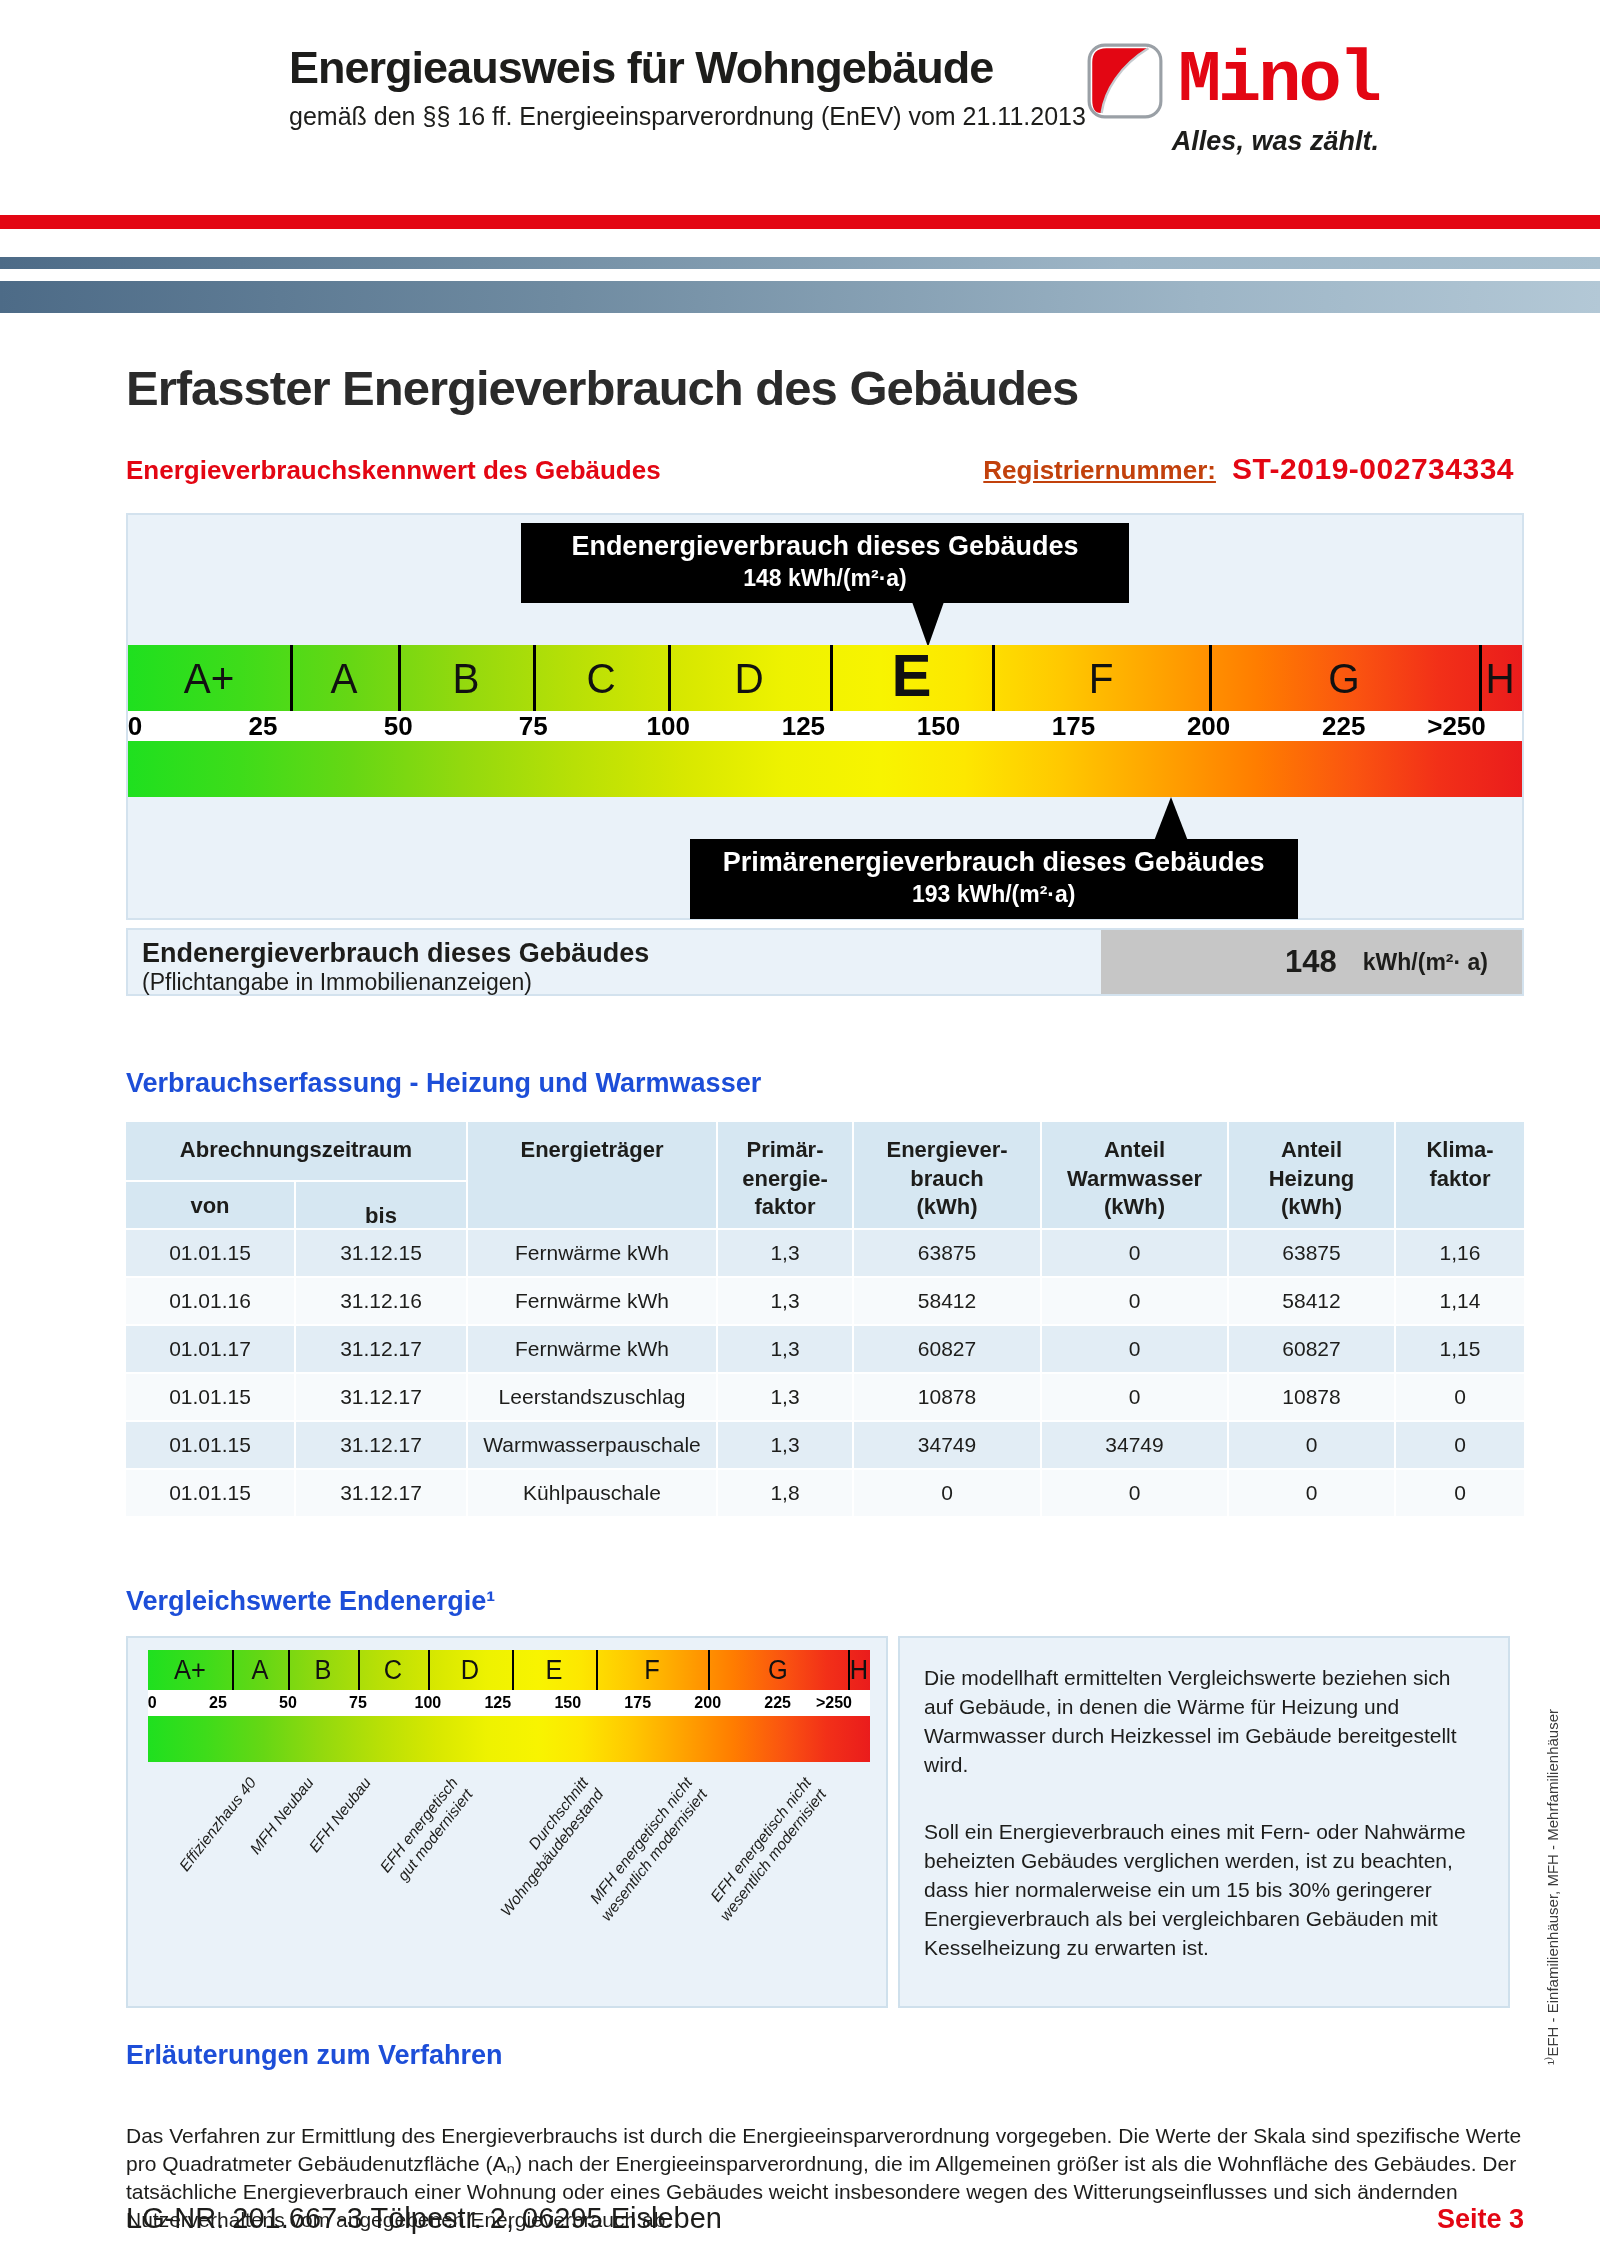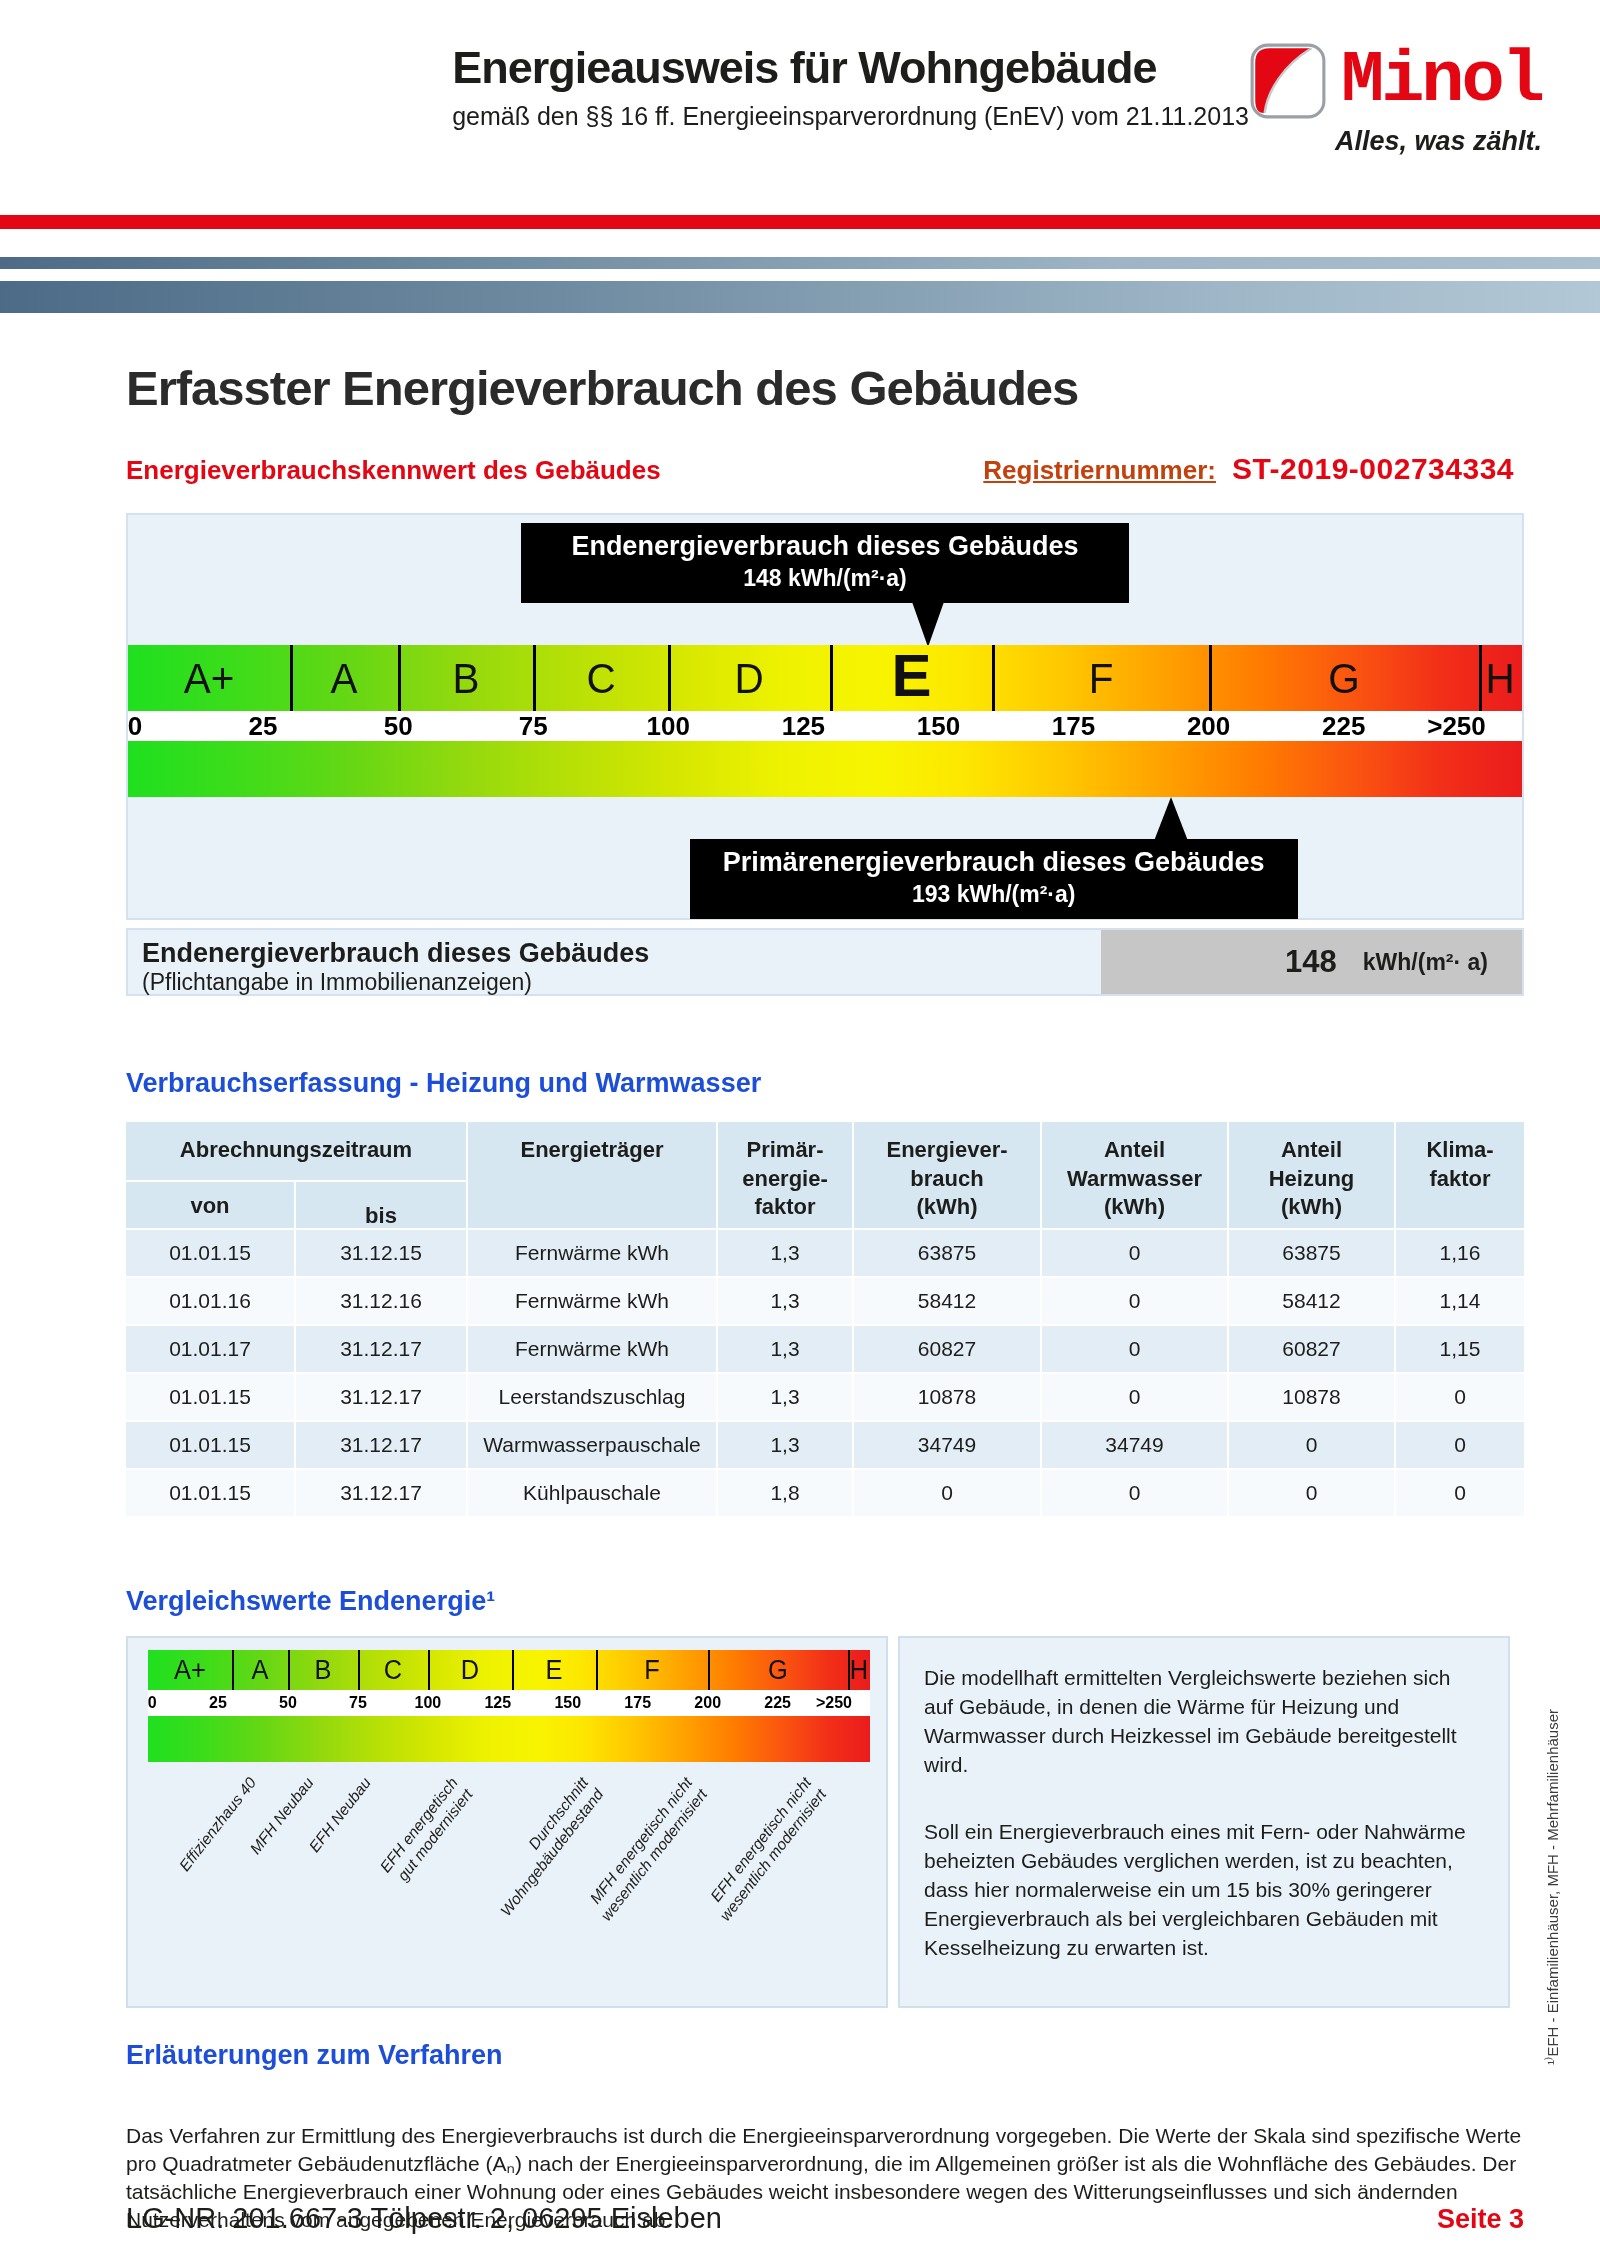--- a/index.html
+++ b/index.html
@@ -1,21 +1,21 @@
 <!DOCTYPE html>
 <html><head>
 <meta charset="utf-8">
 <style>
   * { margin:0; padding:0; box-sizing:border-box; }
   html,body { background:#fff; }
   body { font-family:"Liberation Sans", sans-serif; color:#1d1d1b; }
   .page { position:relative; width:1600px; height:2262px; background:#fff; overflow:hidden; }
 
   
-  .masthead { position:absolute; top:42px; left:126px; right:58px; display:flex; justify-content:flex-end; }
+  .masthead { position:absolute; top:42px; left:126px; right:58px; display:flex; justify-content:center; }
   .mast-title { font-size:45px; font-weight:bold; letter-spacing:-1px; color:#1d1d1b; }
   .mast-subtitle { font-size:25px; margin-top:8px; color:#1d1d1b; }
   .mast-logo { text-align:right; }
   .logo-row { display:flex; align-items:flex-start; gap:14px; justify-content:flex-end; }
   .logo-icon { width:78px; height:78px; }
   .logo-word { font-family:Liberation Mono, monospace; font-size:72px; font-weight:800; color:#e30613; letter-spacing:-3px; line-height:78px; }
   .logo-tagline { font-size:27px; font-weight:bold; font-style:italic; margin-top:6px; color:#1d1d1b; }
 
   
   .stripe { position:absolute; left:0; right:0; }

